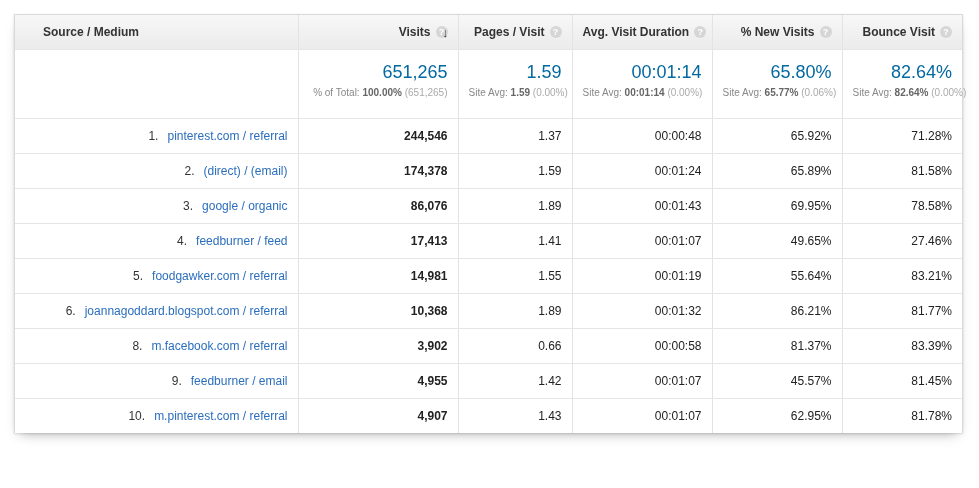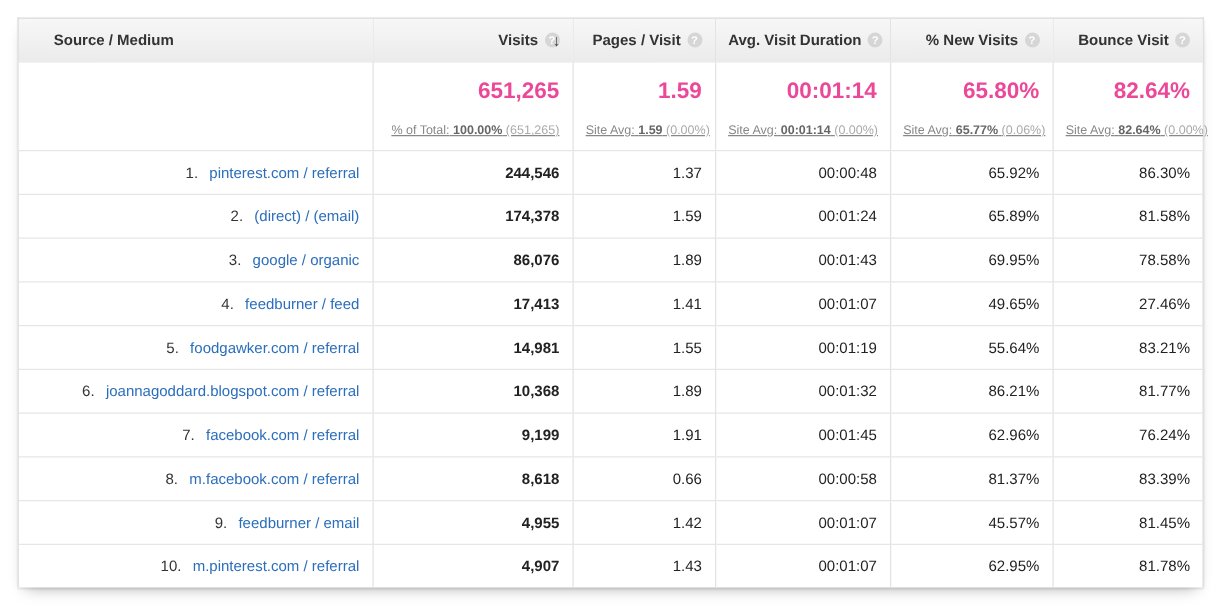--- a/index.html
+++ b/index.html
@@ -96,34 +96,33 @@
   
   tr.summary td {
     background: #ffffff;
     padding: 9px 10px 9px 10px;
     text-align: right;
     height: 50px;
     vertical-align: top;
   }
   .big-num {
     font-size: 18px;
-    font-weight: bold;
-    color: #ec4899;
+    font-weight: normal;
+    color: #0369a1;
     line-height: 22px;
     display: block;
     margin-top: 2px;
   }
   .sub-num {
     display: block;
-    margin-top: 16px;
+    margin-top: 4px;
     font-size: 10px;
     color: #888;
     line-height: 12px;
     white-space: nowrap;
-    text-decoration: underline;
   }
   .sub-num b {
     color: #666;
     font-weight: bold;
   }
   .sub-num .pct {
     color: #aaa;
   }
 
   
@@ -259,21 +258,21 @@
         </tr>
 
         <tr class="data">
           <td class="src">
             <span class="rank">1.</span><a class="src-link" href="#">pinterest.com / referral</a>
           </td>
           <td class="num">244,546</td>
           <td class="plain">1.37</td>
           <td class="plain">00:00:48</td>
           <td class="plain">65.92%</td>
-          <td class="plain">86.30%</td>
+          <td class="plain">71.28%</td>
         </tr>
 
         <tr class="data">
           <td class="src">
             <span class="rank">2.</span><a class="src-link" href="#">(direct) / (email)</a>
           </td>
           <td class="num">174,378</td>
           <td class="plain">1.59</td>
           <td class="plain">00:01:24</td>
           <td class="plain">65.89%</td>
@@ -317,36 +316,26 @@
           <td class="src">
             <span class="rank">6.</span><a class="src-link" href="#">joannagoddard.blogspot.com / referral</a>
           </td>
           <td class="num">10,368</td>
           <td class="plain">1.89</td>
           <td class="plain">00:01:32</td>
           <td class="plain">86.21%</td>
           <td class="plain">81.77%</td>
         </tr>
 
-        <tr class="data">
-          <td class="src">
-            <span class="rank">7.</span><a class="src-link" href="#">facebook.com / referral</a>
-          </td>
-          <td class="num">9,199</td>
-          <td class="plain">1.91</td>
-          <td class="plain">00:01:45</td>
-          <td class="plain">62.96%</td>
-          <td class="plain">76.24%</td>
-        </tr>
 
         <tr class="data">
           <td class="src">
             <span class="rank">8.</span><a class="src-link" href="#">m.facebook.com / referral</a>
           </td>
-          <td class="num">8,618</td>
+          <td class="num">3,902</td>
           <td class="plain">0.66</td>
           <td class="plain">00:00:58</td>
           <td class="plain">81.37%</td>
           <td class="plain">83.39%</td>
         </tr>
 
         <tr class="data">
           <td class="src">
             <span class="rank">9.</span><a class="src-link" href="#">feedburner / email</a>
           </td>

